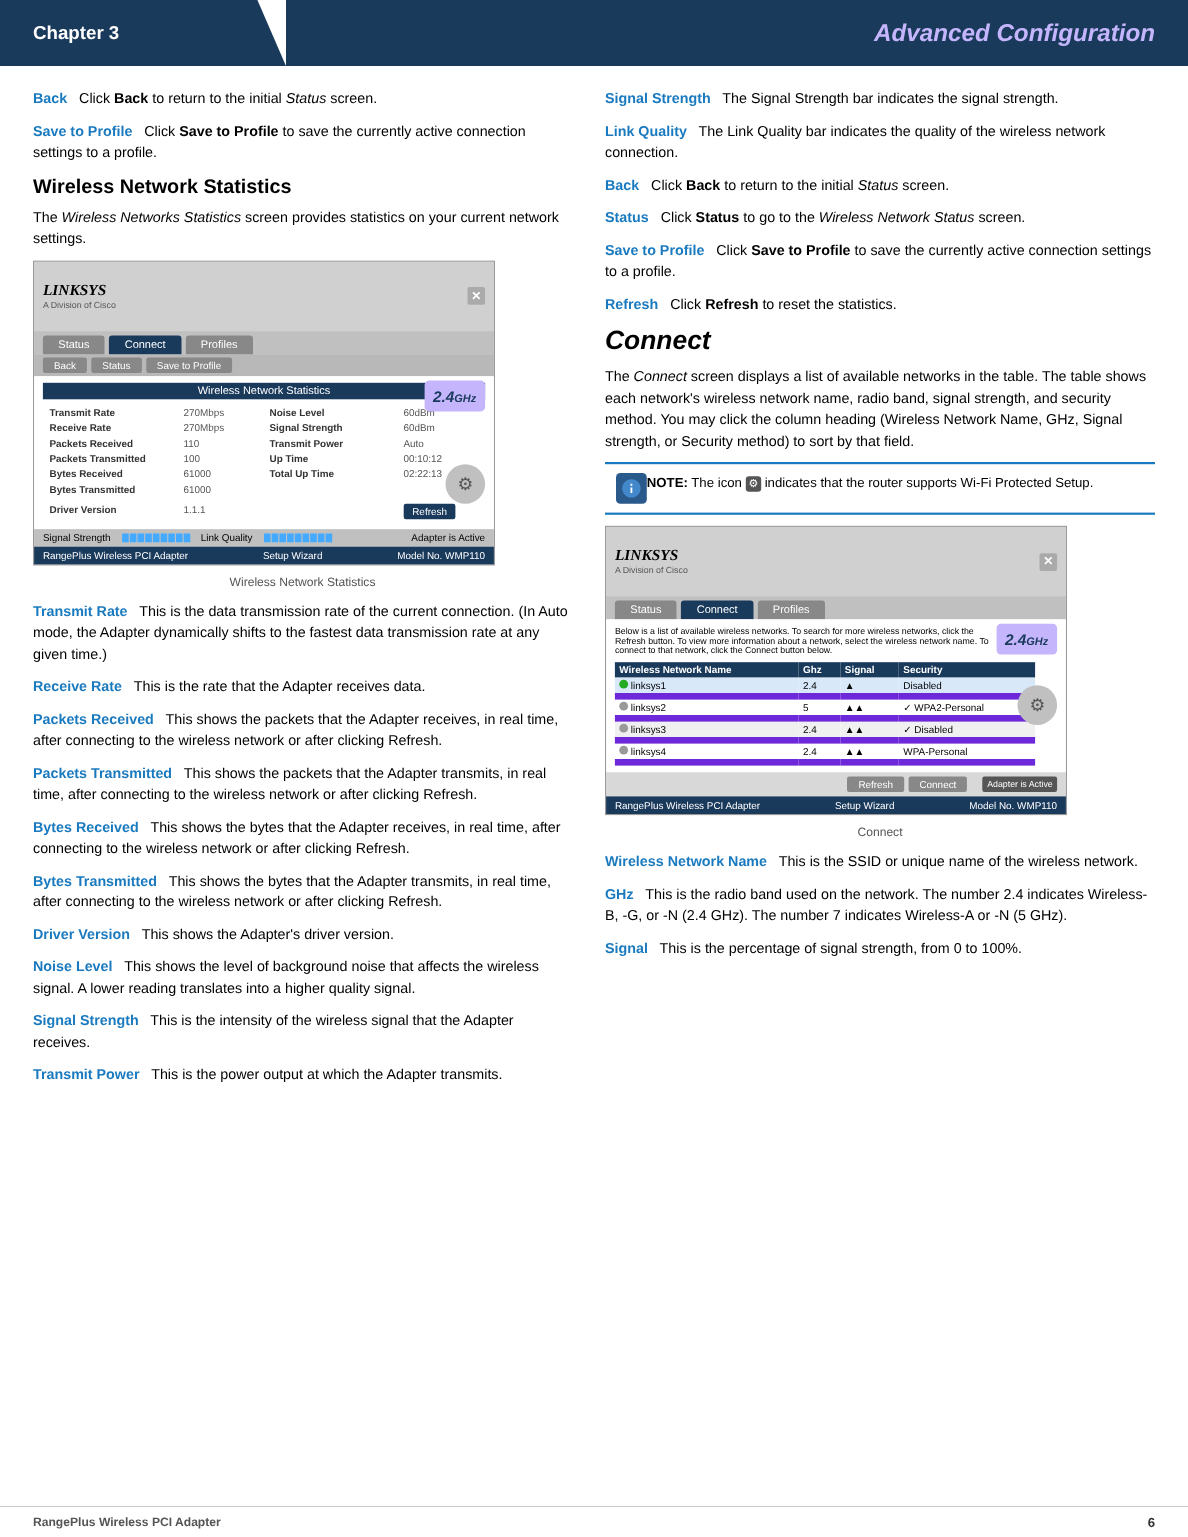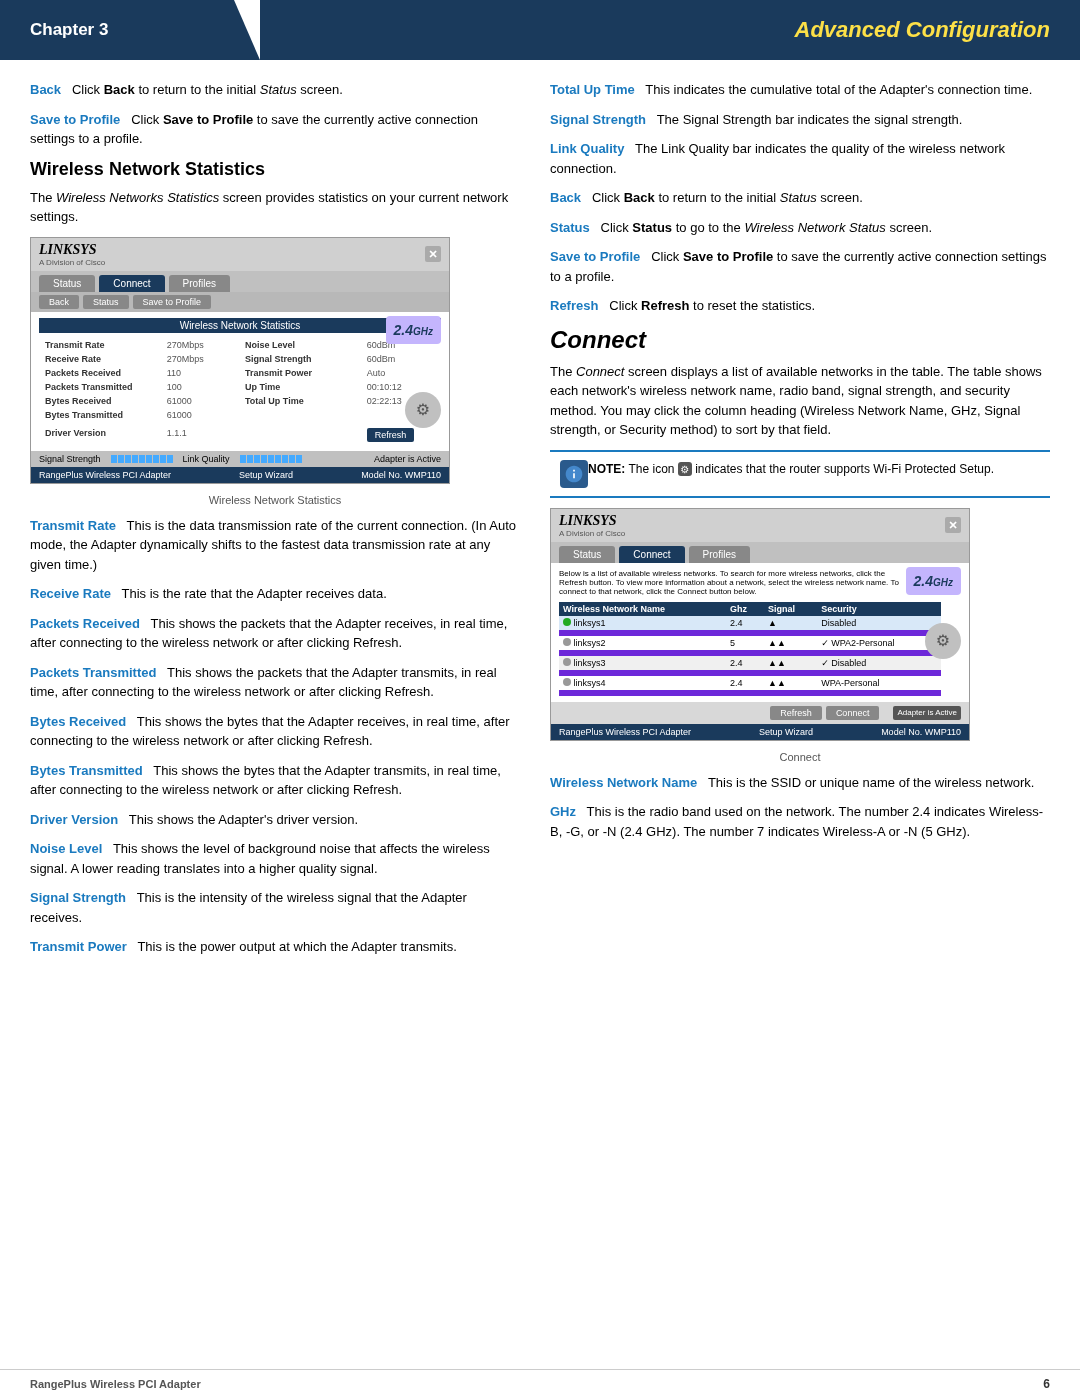--- a/index.html
+++ b/index.html
@@ -24,21 +24,21 @@
       font-size: 17px;
       font-weight: bold;
       padding: 0 30px;
       display: flex;
       align-items: center;
       width: 260px;
       clip-path: polygon(0 0, 90% 0, 100% 100%, 0 100%);
     }
     .header-title {
       background: #1a3a5c;
-      color: #fde047;
+      color: #c4b5fd;
       font-size: 22px;
       font-weight: bold;
       display: flex;
       align-items: center;
       justify-content: flex-end;
       flex: 1;
       padding: 0 30px;
       font-style: italic;
     }
 
@@ -84,21 +84,21 @@
     .screenshot-box {
       border: 1px solid #999;
       background: #e8e8e8;
       width: 420px;
       margin: 10px 0;
       padding: 0;
       font-size: 10px;
     }
     .ss-header {
       background: #d0d0d0;
-      padding: 4px 8px;
+      padding: 19px 8px;
       display: flex;
       align-items: center;
       justify-content: space-between;
     }
     .linksys-logo {
       font-size: 14px;
       font-weight: bold;
       font-style: italic;
       color: #000;
       font-family: serif;
@@ -514,24 +514,20 @@
     <p class="para">
       <span class="term">Transmit Power</span>&nbsp;&nbsp;
       <span>This is the power output at which the Adapter transmits.</span>
     </p>
 
   </div>
 
   <div class="col-right">
 
 
-    <p class="para">
-      <span class="term">Total Up Time</span>&nbsp;&nbsp;
-      <span>This indicates the cumulative total of the Adapter's connection time.</span>
-    </p>
 
     <p class="para">
       <span class="term">Signal Strength</span>&nbsp;&nbsp;
       <span>The Signal Strength bar indicates the signal strength.</span>
     </p>
 
     <p class="para">
       <span class="term">Link Quality</span>&nbsp;&nbsp;
       <span>The Link Quality bar indicates the quality of the wireless network connection.</span>
     </p>
@@ -649,20 +645,24 @@
     <p class="para">
       <span class="term">Wireless Network Name</span>&nbsp;&nbsp;
       <span>This is the SSID or unique name of the wireless network.</span>
     </p>
 
     <p class="para">
       <span class="term">GHz</span>&nbsp;&nbsp;
       <span>This is the radio band used on the network. The number 2.4 indicates Wireless-B, -G, or -N (2.4 GHz). The number 7 indicates Wireless-A or -N (5 GHz).</span>
     </p>
 
+    <p class="para">
+      <span class="term">Signal</span>&nbsp;&nbsp;
+      <span>This is the percentage of signal strength, from 0 to 100%.</span>
+    </p>
 
   </div>
 
 </div>
 
 <div class="page-footer">
   <span class="footer-left">RangePlus Wireless PCI Adapter</span>
   <span class="footer-right">6</span>
 </div>
 

